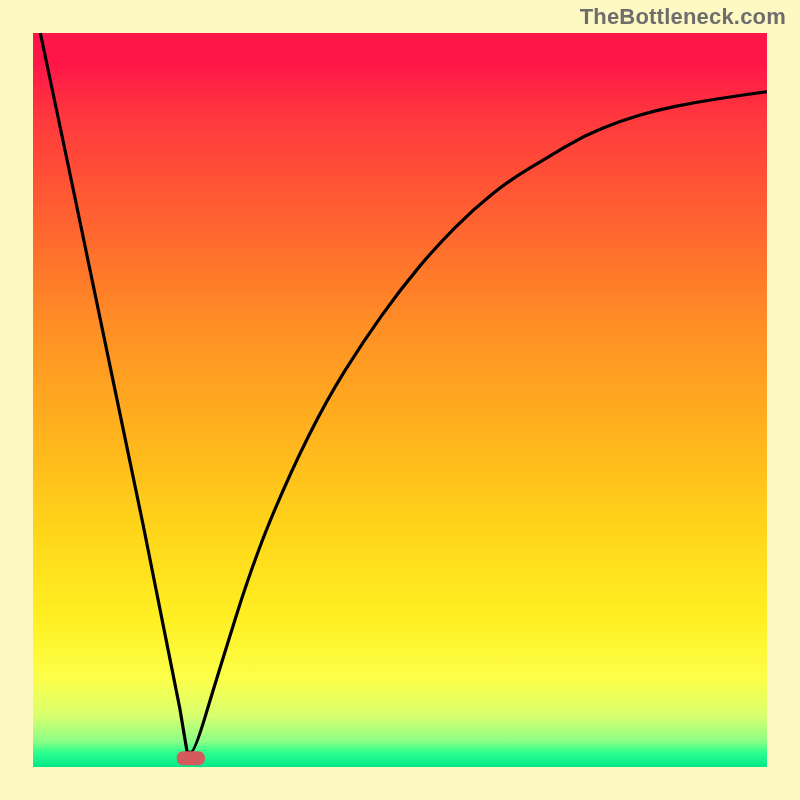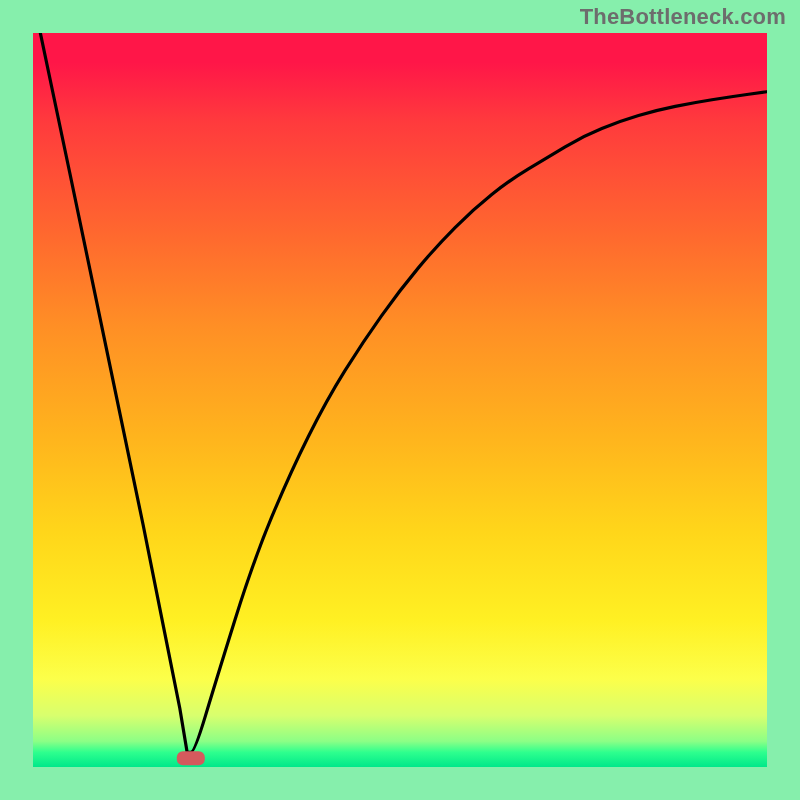--- a/index.html
+++ b/index.html
@@ -7,21 +7,21 @@
     padding: 0;
     width: 800px;
     height: 800px;
     background: #000;
     overflow: hidden;
   }
   .frame {
     position: relative;
     width: 800px;
     height: 800px;
-    background: #86efac;
+    background: #fef9c3;
     text-decoration: underline;
   }
   .plot-area {
     position: absolute;
     left: 33px;
     top: 33px;
     width: 734px;
     height: 734px;
     
     background: linear-gradient(

